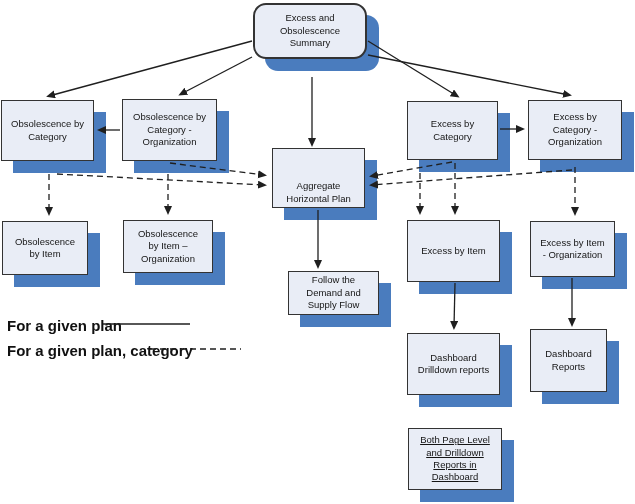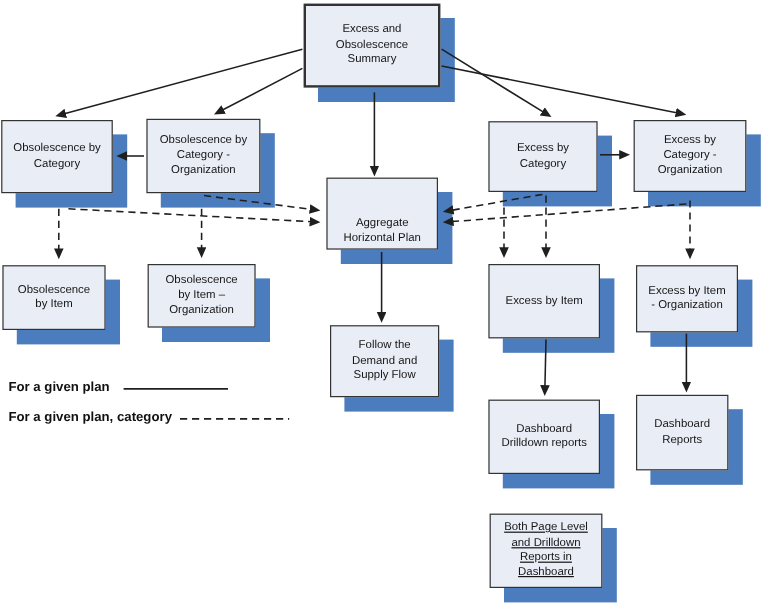--- a/index.html
+++ b/index.html
@@ -30,21 +30,21 @@
     font-size: 9.5px;
     line-height: 1.3;
     color: #151515;
     z-index: 2;
     box-sizing: border-box;
   }
   .dbox.thick { border-width: 2px; }
   .dbox .lbl { white-space: pre-line; padding: 2px; }
   .legend-label {
     position: absolute;
-    font-size: 11px;
+    font-size: 15px;
     font-weight: bold;
     color: #111111;
     z-index: 2;
     white-space: nowrap;
   }
   line.solid { stroke: var(--line, #1f1f1f); stroke-width: 1.3; }
   line.dashed { stroke: var(--line, #1f1f1f); stroke-width: 1.3; stroke-dasharray: 6 4; }
   line.legend-line { stroke-width: 1.5; }
   #arrowhead path { fill: var(--line, #1f1f1f); }
 </style>
@@ -78,21 +78,21 @@
     <line class="dashed" x1="452" y1="162" x2="372" y2="176" marker-end="url(#arrowhead)"></line>
     <line class="dashed" x1="572" y1="170" x2="372" y2="185" marker-end="url(#arrowhead)"></line>
     <line class="dashed" x1="420" y1="173" x2="420" y2="212" marker-end="url(#arrowhead)"></line>
     <line class="dashed" x1="455" y1="163" x2="455" y2="212" marker-end="url(#arrowhead)"></line>
     <line class="dashed" x1="575" y1="167" x2="575" y2="213" marker-end="url(#arrowhead)"></line>
 
     <line class="solid legend-line" x1="103" y1="324" x2="190" y2="324"></line>
     <line class="dashed legend-line" x1="150" y1="349" x2="241" y2="349"></line>
   </svg>
 
-  <div class="dbox thick" style="left:253px; top:3px;   width:114px; height:70px;">
+  <div class="dbox thick" style="left:253px; top:3px;   width:114px; height:56px;border-radius:13px;">
       <span class="lbl">Excess and
 Obsolescence
 Summary</span>
     </div>
   <div class="dbox" style="left:1px;   top:100px; width:93px;  height:61px;">
       <span class="lbl">Obsolescence by
 Category</span>
     </div>
   <div class="dbox" style="left:122px; top:99px;  width:95px;  height:62px;">
       <span class="lbl">Obsolescence by
@@ -121,21 +121,21 @@
 by Item –
 Organization</span>
     </div>
   <div class="dbox" style="left:407px; top:220px; width:93px;  height:62px;">
       <span class="lbl">Excess by Item</span>
     </div>
   <div class="dbox" style="left:530px; top:221px; width:85px;  height:56px;">
       <span class="lbl">Excess by Item
 - Organization</span>
     </div>
-  <div class="dbox" style="left:275px; top:271px; width:91px;  height:60px;">
+  <div class="dbox" style="left:288px; top:271px; width:91px;  height:44px;">
       <span class="lbl">Follow the
 Demand and
 Supply Flow</span>
     </div>
   <div class="dbox" style="left:407px; top:333px; width:93px;  height:62px;">
       <span class="lbl">Dashboard
 Drilldown reports</span>
     </div>
   <div class="dbox" style="left:530px; top:329px; width:77px;  height:63px;">
       <span class="lbl">Dashboard

